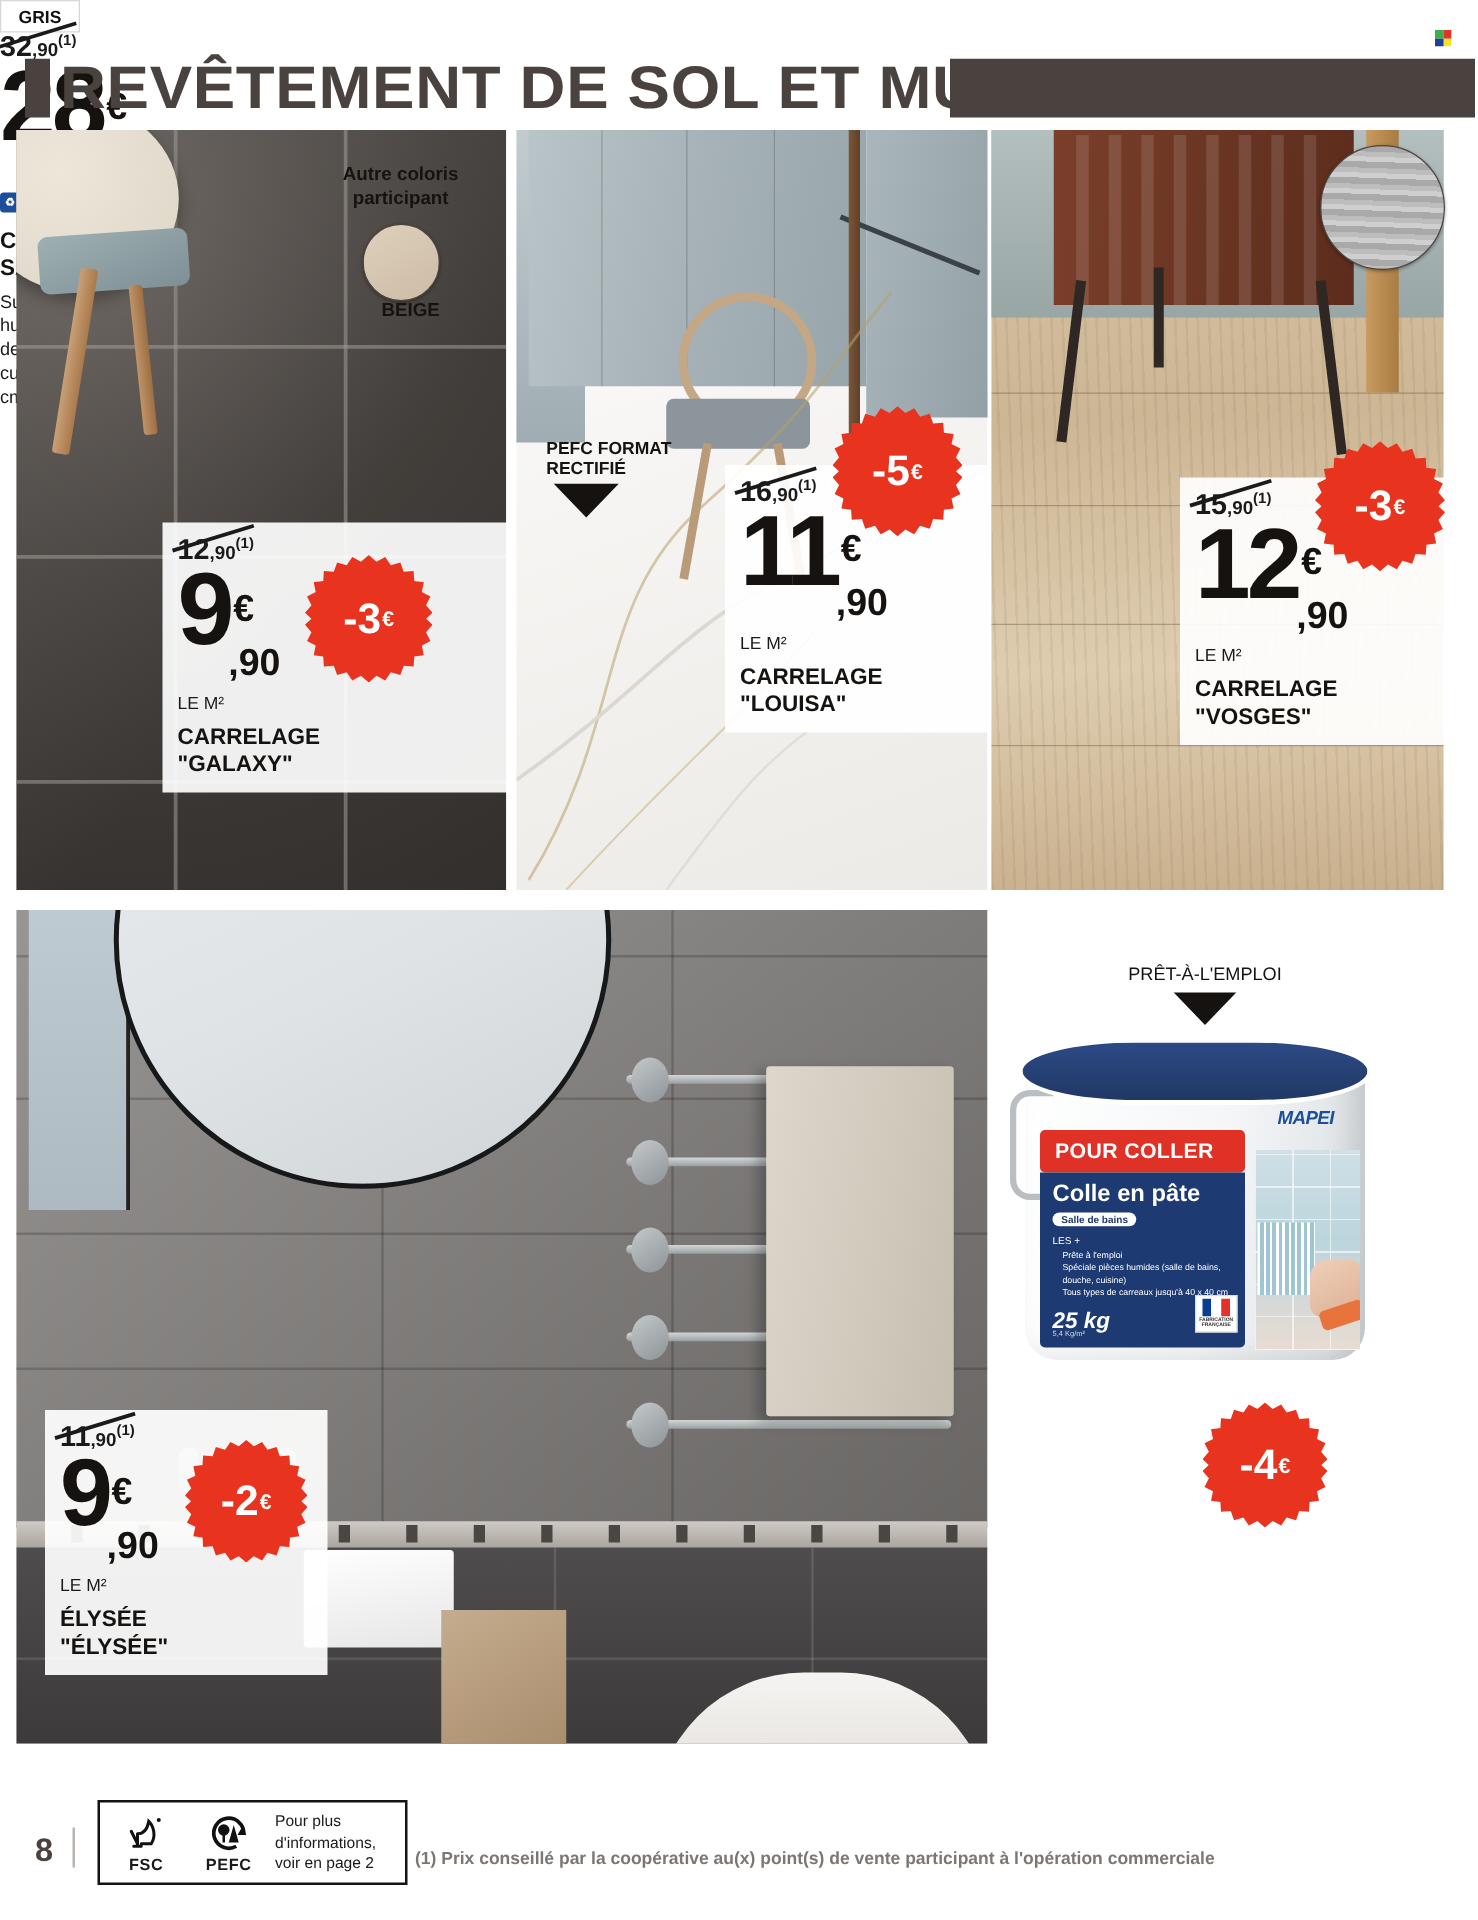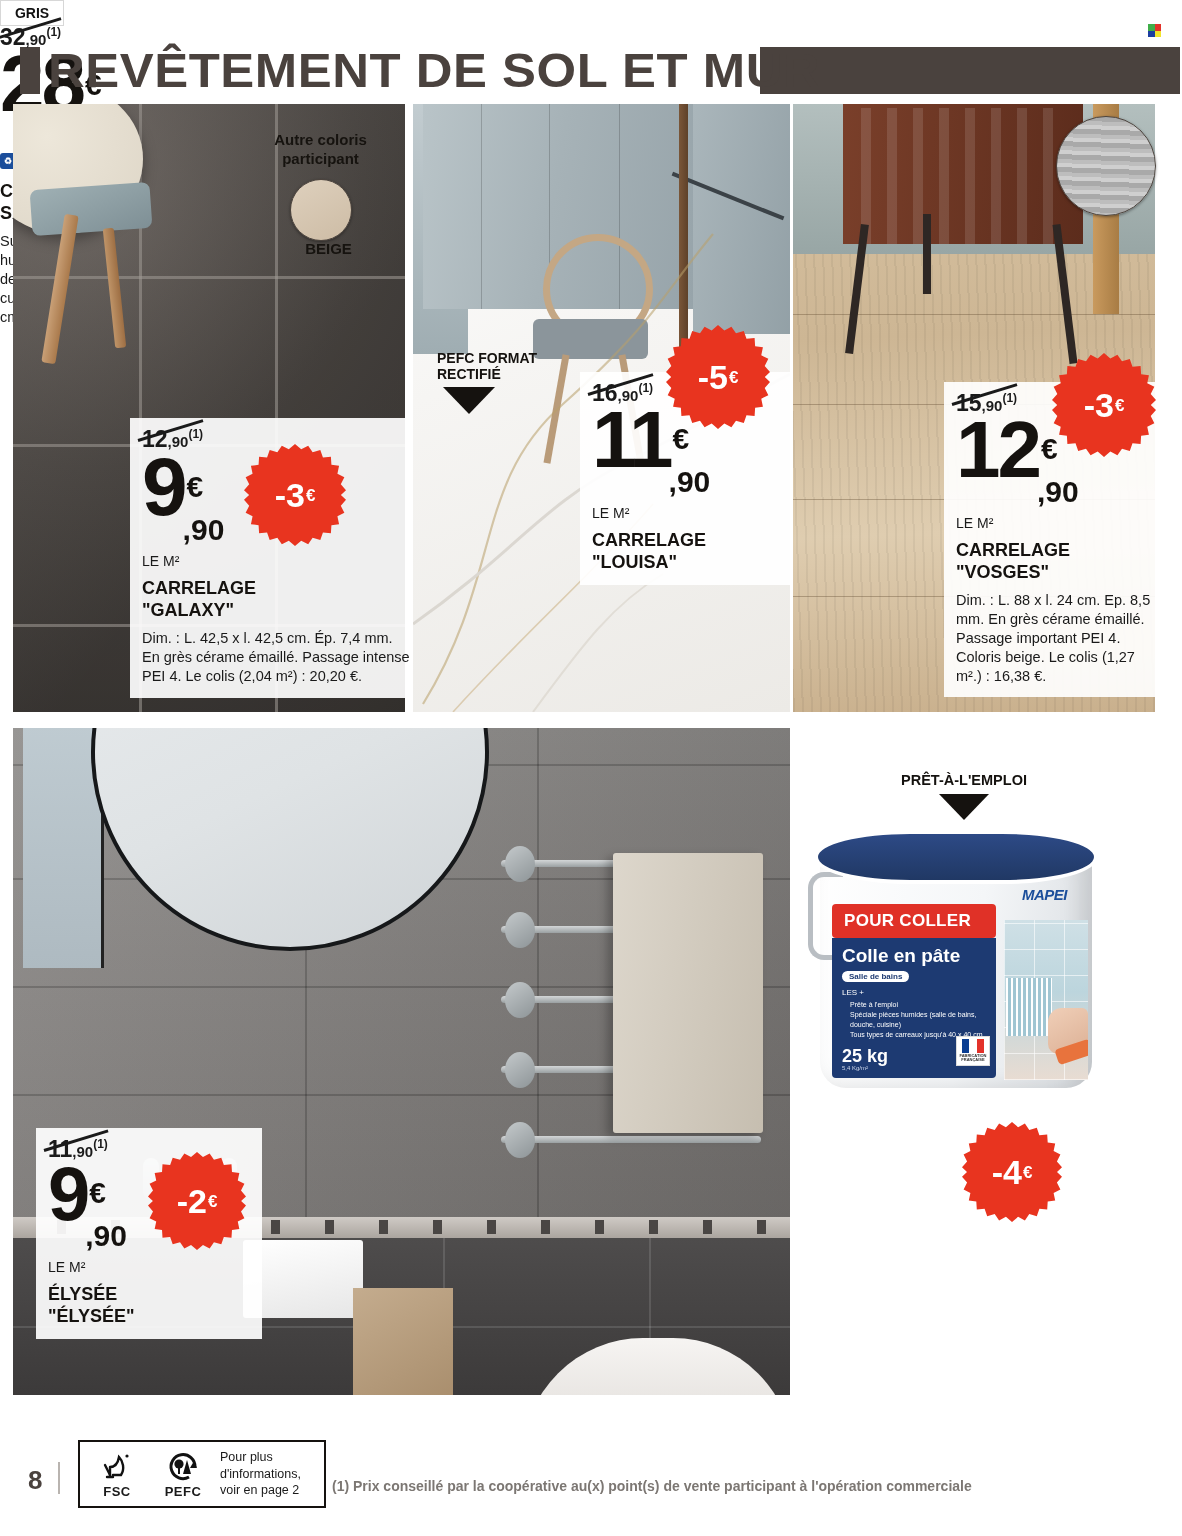--- a/index.html
+++ b/index.html
@@ -198,21 +198,21 @@
   
   #grand-format{position:absolute;left:437px;top:350px;width:135px;}
   #grand-format .txt{font-weight:bold;font-size:14px;line-height:1.15;color:#15120f;}
   #grand-format .tri{
     width:0;height:0;margin-top:5px;margin-left:6px;
     border-left:26px solid transparent;border-right:26px solid transparent;
     border-top:27px solid #15120f;
   }
   #pret{
     position:absolute;left:884px;top:772px;width:160px;text-align:center;
-    font-weight:bold;font-size:14.5px;color:#15120f;
+    font-weight:normal;font-size:14.5px;color:#15120f;
   }
   #pret .tri{
     width:0;height:0;margin:6px auto 0;
     border-left:25px solid transparent;border-right:25px solid transparent;
     border-top:26px solid #15120f;
   }
 
   
   .infobox{position:absolute;background:rgba(255,255,255,.92);padding:10px 12px 12px 12px;}
   .old-price{position:relative;display:inline-block;font-weight:bold;font-size:23px;color:#1a1a1a;line-height:1;}
@@ -296,21 +296,21 @@
     background:#1d3a72;border-radius:0 0 4px 4px;padding:8px 10px;box-sizing:border-box;
   }
   #bucket .navy .t1{color:#fff;font-weight:bold;font-size:19px;line-height:1;}
   #bucket .navy .pill{
     display:inline-block;margin-top:5px;background:#fff;color:#1d3a72;
     font-size:8px;font-weight:bold;border-radius:8px;padding:1px 7px;
   }
   #bucket .navy .plus{color:#fff;font-size:8px;margin-top:5px;}
   #bucket .navy ul{margin:3px 0 0 0;padding-left:8px;list-style:none;}
   #bucket .navy li{color:#fff;font-size:7px;line-height:1.45;}
-  #bucket .navy .kg{color:#fff;font-weight:bold;font-size:18px;margin-top:6px;line-height:1;}
+  #bucket .navy .kg{color:#fff;font-weight:bold;font-size:18px;margin-top:6px;line-height:1;font-style:italic;}
   #bucket .navy .kgsub{color:#cfd8ea;font-size:6px;}
   #bucket .flag{
     position:absolute;left:148px;top:216px;width:34px;height:30px;background:#fff;
     border:1px solid #dcdcdc;display:flex;flex-direction:column;align-items:center;
     justify-content:flex-start;padding-top:2px;box-sizing:border-box;
   }
   #bucket .flag .tri3{display:flex;width:22px;height:14px;}
   #bucket .flag .tri3 span{flex:1;}
   #bucket .flag small{font-size:4px;color:#333;font-weight:bold;text-align:center;line-height:1.1;margin-top:1px;}
   #bucket .photo-inset{
@@ -399,21 +399,20 @@
   <div class="price-row">
     <div class="big">9</div>
     <div class="price-right">
       <div class="euro">€</div>
       <div class="cents90">,90</div>
     </div>
   </div>
   <div class="unit">LE M²</div>
   <div class="pname">CARRELAGE</div>
   <div class="pname" style="margin-top:0">"GALAXY"</div>
-  <div class="pdesc">Dim. : L. 42,5 x l. 42,5 cm. Ép. 7,4 mm. En grès cérame émaillé. Passage intense PEI 4. Le colis (2,04 m²) : 20,20 €.</div>
 </div>
 
 <div class="burst" id="burst-galaxy">
   <span class="amt">-3</span>
     <span class="cur">€</span>
 </div>
 
 <div class="panel" id="panel-louisa">
   <div class="photo"></div>
   <div class="wallL"></div>
@@ -499,21 +498,20 @@
   <div class="price-row">
     <div class="big">12</div>
     <div class="price-right">
       <div class="euro">€</div>
       <div class="cents90">,90</div>
     </div>
   </div>
   <div class="unit">LE M²</div>
   <div class="pname">CARRELAGE</div>
   <div class="pname" style="margin-top:0">"VOSGES"</div>
-  <div class="pdesc">Dim. : L. 88 x l. 24 cm. Ep. 8,5 mm. En grès cérame émaillé. Passage important PEI 4. Coloris beige. Le colis (1,27 m².) : 16,38 €.</div>
 </div>
 
 <div class="burst" id="burst-vosges">
   <span class="amt">-3</span>
     <span class="cur">€</span>
 </div>
 
 <div class="panel" id="panel-bath">
   <div class="wall-top"></div>
   <div class="gline" style="left:0;right:0;top:36px;height:2px"></div>

